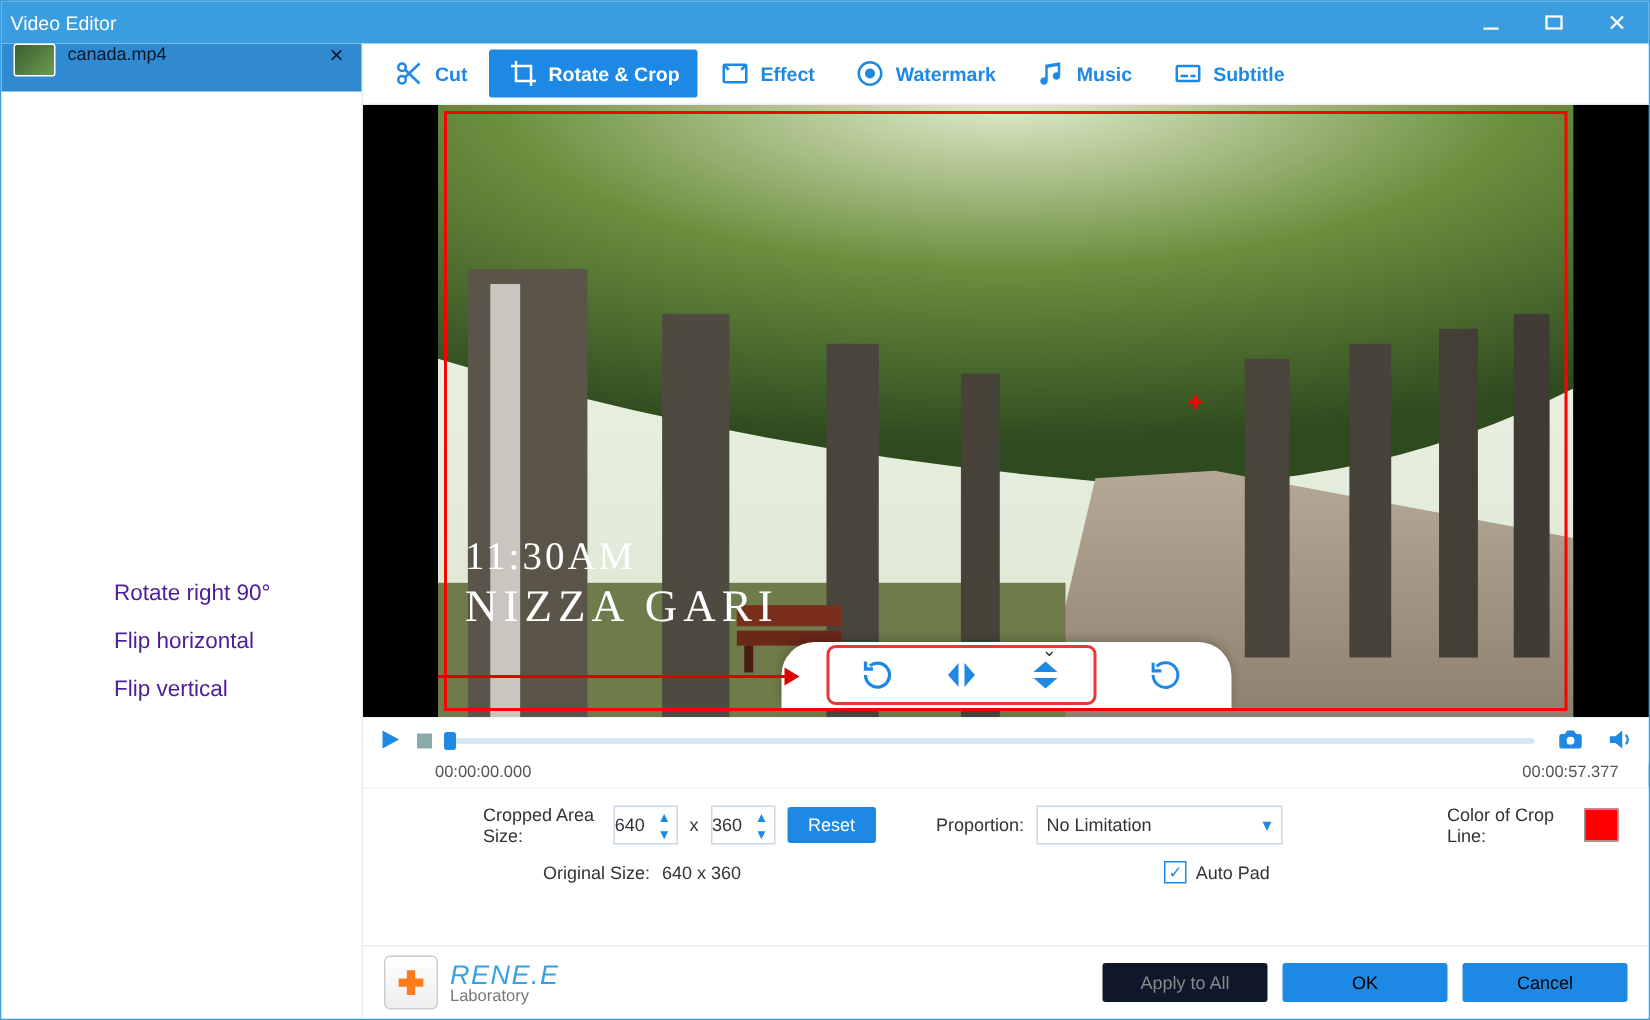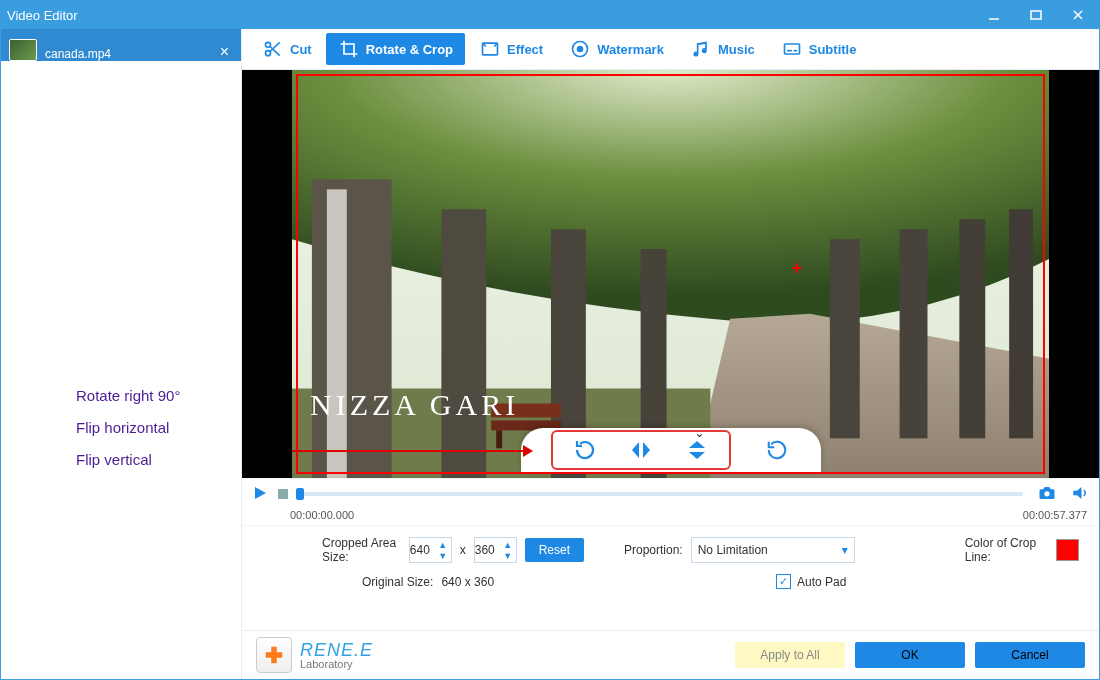--- a/index.html
+++ b/index.html
@@ -3,21 +3,21 @@
 <meta charset="utf-8">
 <style>
 html,body{margin:0;padding:0;font-family:"Segoe UI",Arial,sans-serif;font-size:12px;background:#fff;color:#333;user-select:none}
 .window{width:1100px;height:680px;display:flex;flex-direction:column;border:1px solid #3a9de0;box-sizing:border-box;position:relative}
 .titlebar{height:28px;background:#3a9de0;color:#fff;display:flex;align-items:center;padding:0 6px;position:relative}
 .titlebar .title{font-size:13px}
 .win-controls{position:absolute;right:0;top:0;height:28px;display:flex}
 .win-btn{width:42px;height:28px;display:flex;align-items:center;justify-content:center;color:#fff;cursor:pointer}
 .body{flex:1;display:flex;min-height:0}
 .sidebar{width:240px;background:#fff;border-right:1px solid #e3eef7;display:flex;flex-direction:column;position:relative}
-.file-tab{height:32px;background:#2f8ad2;color:#ffffff;display:flex;align-items:flex-end;padding:0 8px;position:relative}
+.file-tab{height:32px;background:#2f8ad2;color:#0f172a;display:flex;align-items:flex-start;padding:0 8px;position:relative}
 .file-tab .thumb{width:26px;height:20px;background:linear-gradient(135deg,#3a5f2f,#6c9b4e);border:1px solid #fff;margin-right:8px;border-radius:2px}
 .file-tab .fname{flex:1;font-size:12px}
 .file-tab .close{cursor:pointer;font-size:16px;padding:0 4px}
 .annotation{position:absolute;left:75px;font-size:15px;color:#4c1d95;font-weight:400}
 .main{flex:1;display:flex;flex-direction:column;min-width:0}
 .tabs{height:40px;background:#fff;border-bottom:1px solid #e3eef7;display:flex;align-items:center;padding:0 8px;gap:2px}
 .tab{height:32px;display:flex;align-items:center;gap:6px;padding:0 12px;color:#1e88e5;font-weight:600;font-size:13px;cursor:pointer;border-radius:2px}
 .tab.active{background:#1e88e5;color:#fff}
 .tab-icon{width:22px;height:22px;display:flex;align-items:center;justify-content:center}
 .preview-area{flex:1;background:#000;margin:0;position:relative;display:flex;align-items:stretch}
@@ -35,21 +35,21 @@
 .flip-btn{width:28px;height:28px;display:flex;align-items:center;justify-content:center;cursor:pointer}
 .arrow-line{position:absolute;left:-300px;top:50%;width:310px;height:2px;background:#d00}
 .arrow-line::after{content:"";position:absolute;right:-2px;top:-5px;border-left:10px solid #d00;border-top:6px solid transparent;border-bottom:6px solid transparent}
 .caret{position:absolute;top:-2px;left:58%;font-size:12px;color:#333}
 .transport{height:30px;background:#fff;display:flex;align-items:center;padding:0 10px;gap:8px;border-top:1px solid #eef5fb}
 .play-btn{color:#1e88e5;cursor:pointer}
 .stop-btn{width:10px;height:10px;background:#8aa;margin-left:2px;cursor:pointer}
 .timeline{flex:1;height:4px;background:#d6e8f6;border-radius:2px;position:relative}
 .timeline .handle{position:absolute;left:0;top:-4px;width:8px;height:12px;background:#1e88e5;border-radius:2px}
 .time-label{font-size:11px;color:#555;min-width:80px}
-.time-label.right{text-align:right}
+.time-label.right{text-align:center}
 .cam-icon,.vol-icon{color:#1e88e5;cursor:pointer;margin-left:6px}
 .settings{height:84px;background:#fff;display:flex;flex-direction:column;gap:10px;padding:10px 20px;border-top:1px solid #eef5fb;position:relative}
 .row{display:flex;align-items:center;gap:8px}
 .row .lbl{font-size:12px;color:#333}
 .num-input{width:54px;height:24px;border:1px solid #c9d8e6;display:flex;align-items:center;background:#fff}
 .num-input span{flex:1;text-align:left}
 .spin{width:16px;display:flex;flex-direction:column}
 .spin div{height:11px;display:flex;align-items:center;justify-content:center;color:#1e88e5;font-size:9px;cursor:pointer}
 .btn{height:24px;padding:0 14px;background:#1e88e5;color:#fff;border:none;border-radius:2px;cursor:pointer;font-size:12px}
 .color-swatch{width:26px;height:20px;background:#ff0000;border:1px solid #999;cursor:pointer}
@@ -58,21 +58,21 @@
 .check{display:flex;align-items:center;gap:6px;cursor:pointer}
 .check-box{width:13px;height:13px;border:1px solid #1e88e5;display:flex;align-items:center;justify-content:center;color:#1e88e5;font-size:11px}
 .footer{height:48px;background:#fff;border-top:1px solid #e3eef7;display:flex;align-items:center;padding:0 14px}
 .logo{display:flex;align-items:center;gap:8px}
 .logo .cross{width:34px;height:34px;background:linear-gradient(#fff,#eee);border:1px solid #ccc;border-radius:4px;display:flex;align-items:center;justify-content:center}
 .logo .brand{line-height:1}
 .logo .brand .l1{color:#35a2e6;font-weight:400;font-size:18px;font-style:italic;letter-spacing:1px}
 .logo .brand .l2{color:#777;font-size:11px}
 .footer-spacer{flex:1}
 .footer-btn{height:26px;width:110px;margin-left:10px;border:none;border-radius:2px;cursor:pointer;font-size:12px;color:#000000;background:#1e88e5}
-.footer-btn.disabled{background:#fef9c3;color:#888;cursor:default}
+.footer-btn.disabled{background:#0f172a;color:#888;cursor:default}
 </style>
 </head>
 <body>
 
 <div class="window">
 
   <div class="titlebar">
     <span class="title">Video Editor</span>
     <div class="win-controls">
       <div class="win-btn">
@@ -203,20 +203,21 @@
 
               <rect x="200" y="345" width="70" height="14" fill="#7a2f1c"></rect>
               <rect x="200" y="362" width="70" height="10" fill="#6a2818"></rect>
               <rect x="205" y="372" width="6" height="18" fill="#4a1c10"></rect>
               <rect x="258" y="372" width="6" height="18" fill="#4a1c10"></rect>
             </svg>
           </div>
           <div class="crop-border"></div>
           <div class="crosshair">+</div>
           <div class="overlay-text">
+            <div class="time">11:30AM</div>
             <div class="place">NIZZA GARI</div>
           </div>
           <div class="floatbar">
             <span class="caret">⌄</span>
             <div class="arrow-line"></div>
             <div class="group">
               <div class="flip-btn">
                 <svg width="24" height="24" viewBox="0 0 24 24" fill="none" stroke="#1e88e5" stroke-width="2.2">
                     <path d="M4 12a8 8 0 1 0 3-6.2"></path>
                     <polyline points="4,3 4,8 9,8"></polyline>

